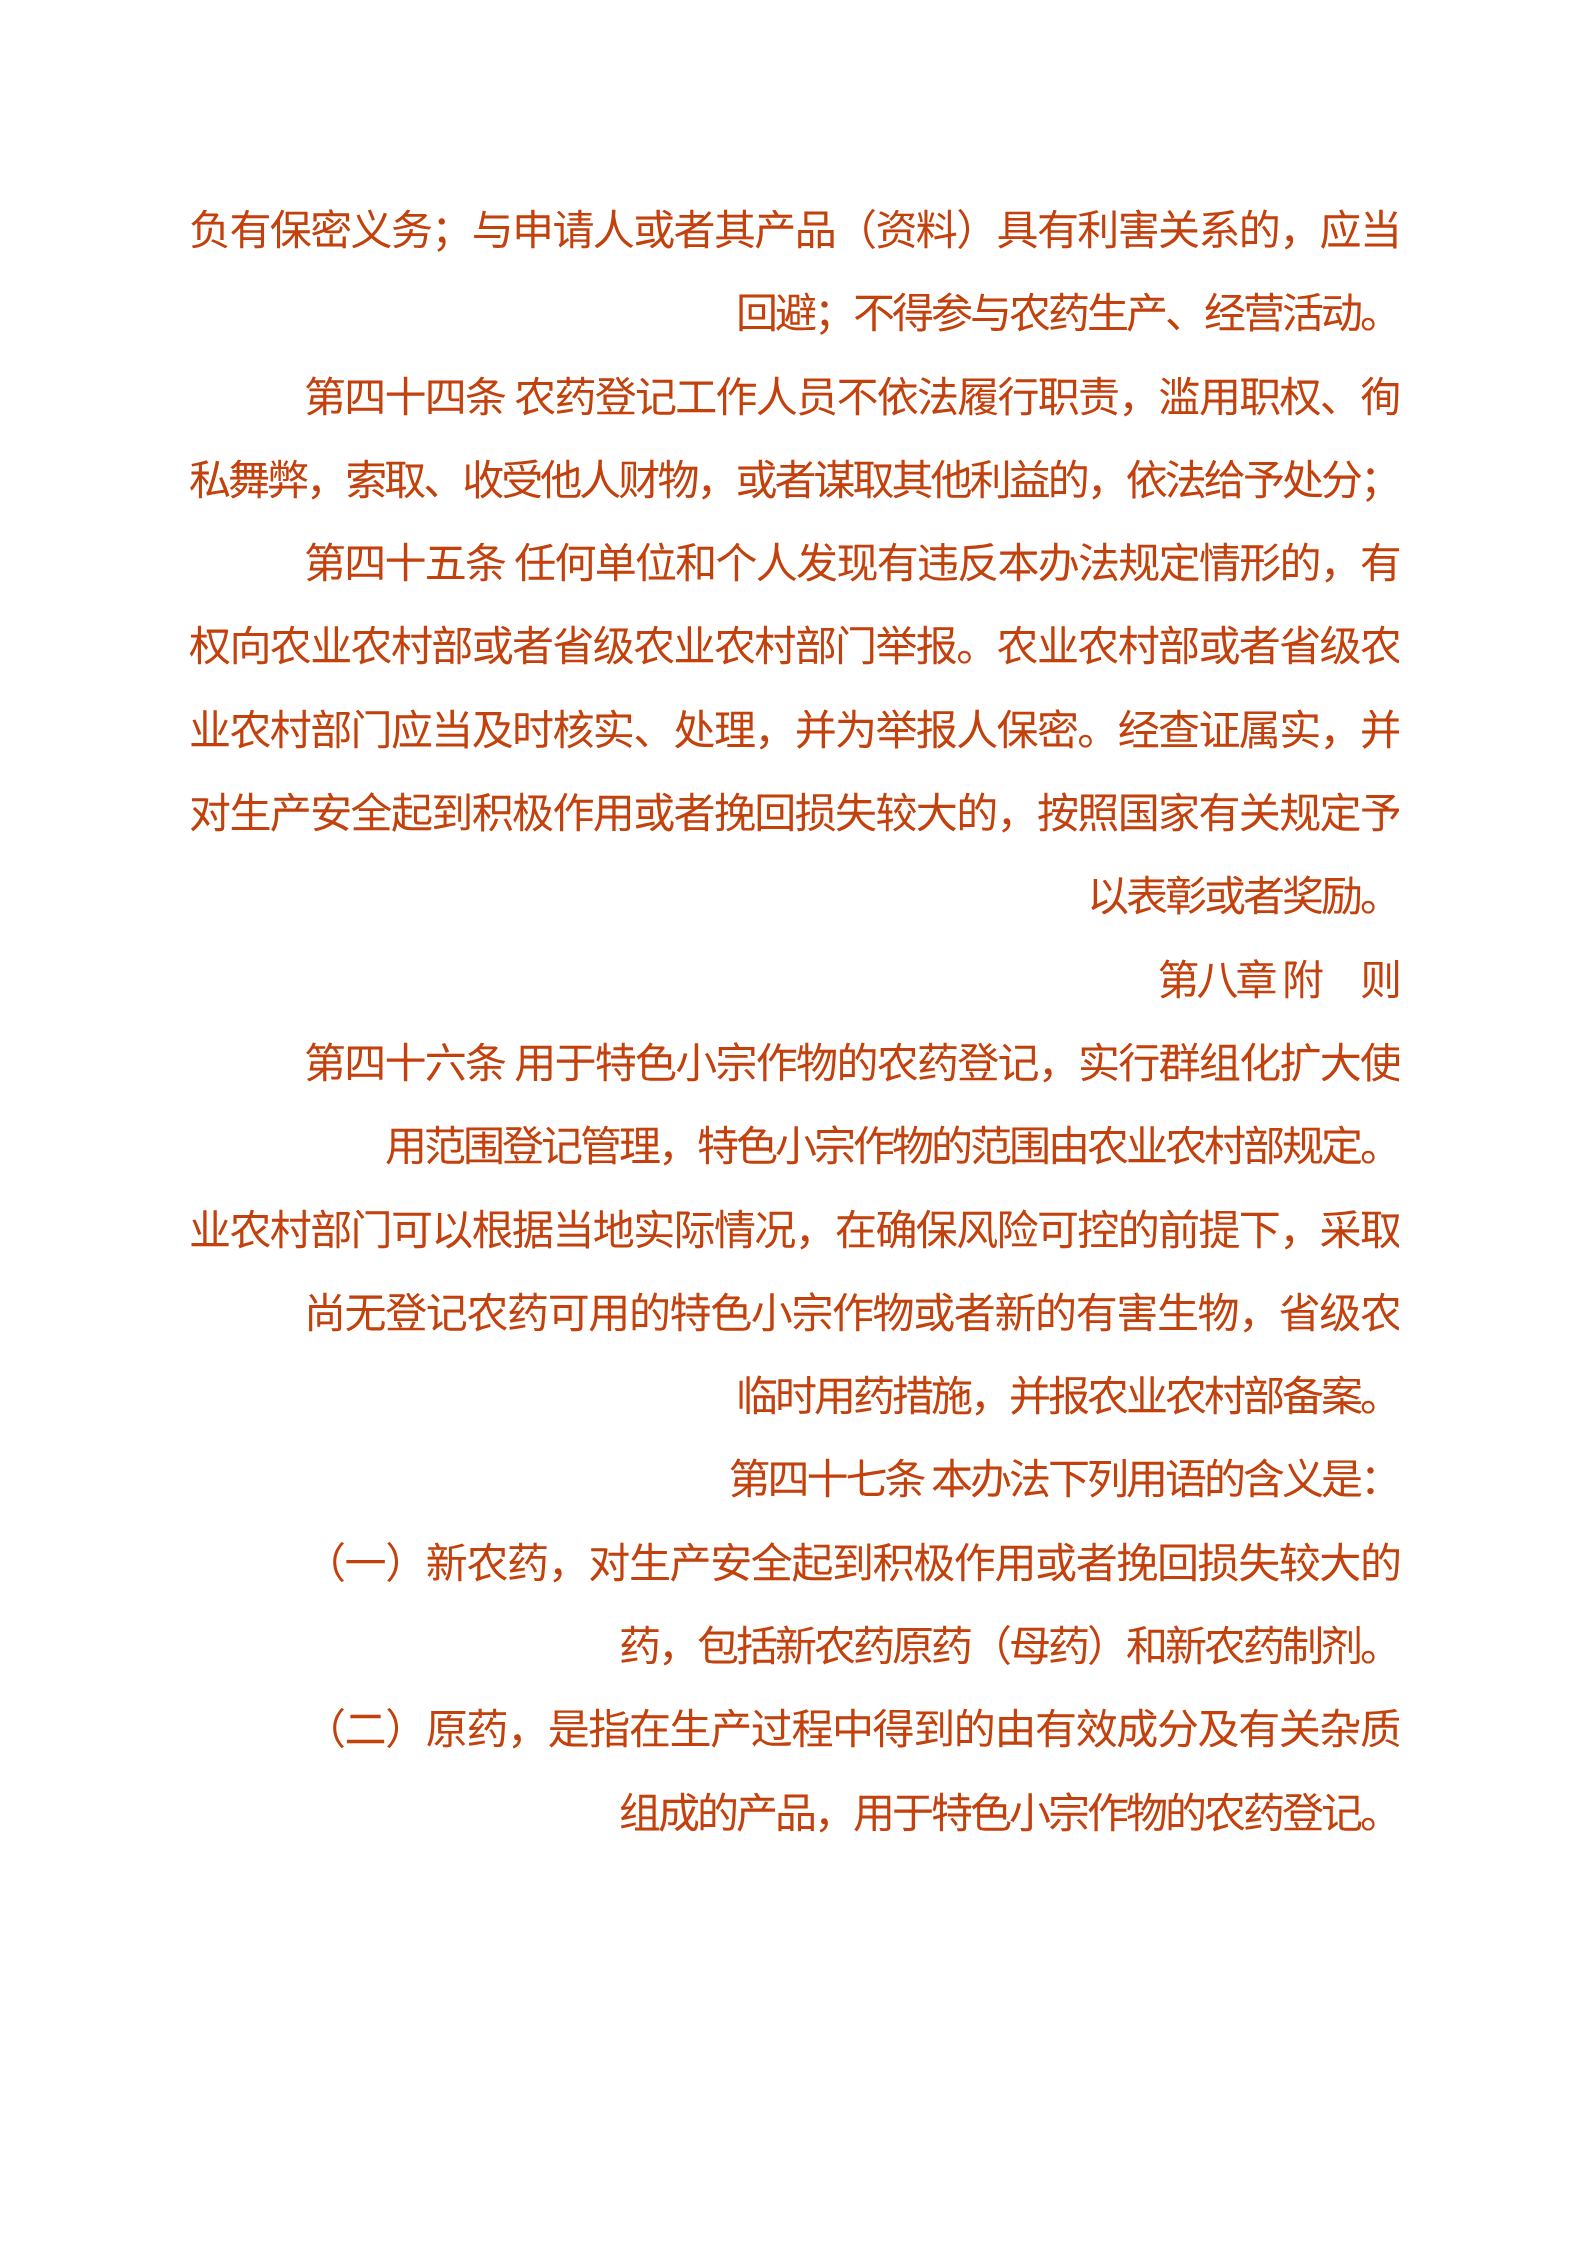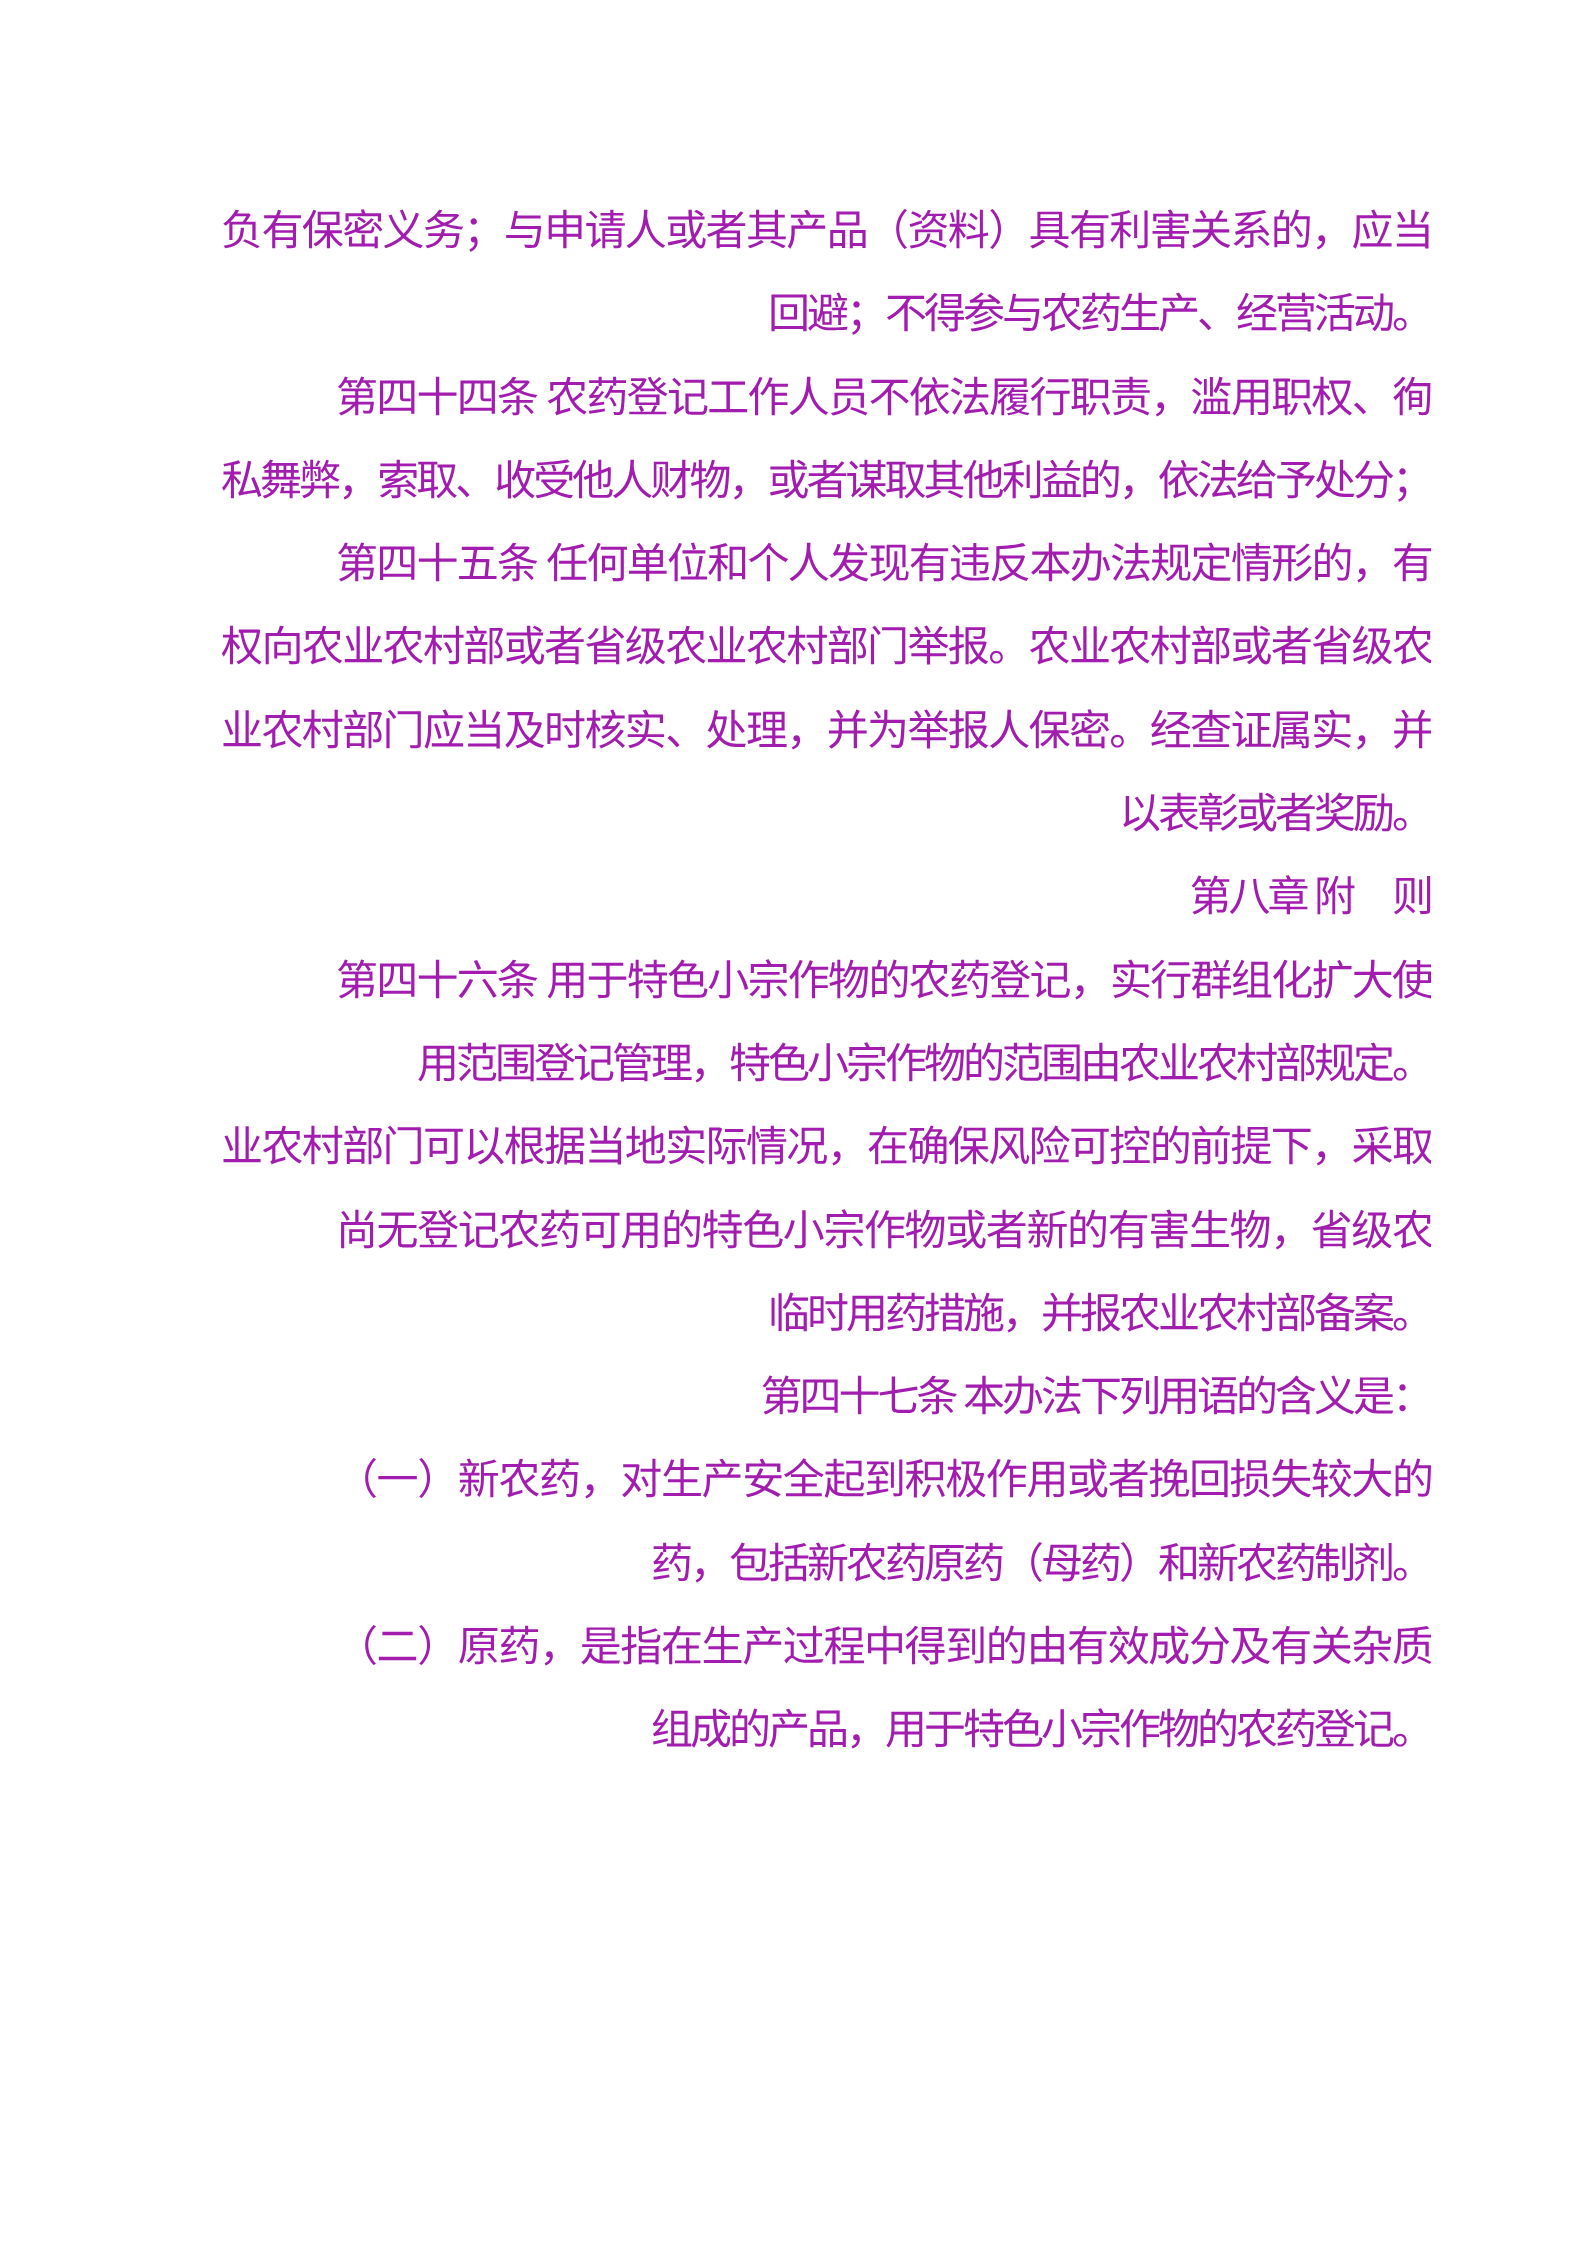--- a/index.html
+++ b/index.html
@@ -31,28 +31,29 @@
     text-align: justify;
     text-align-last: justify;
   }
   .line.indent-article { padding-left: 115px; }
   .line.indent-chapter { padding-left: 82px; }
   .line.indent-none    { padding-left: 0; }
 </style>
 </head>
 <body style="background: rgb(255, 255, 255);">
 
-<div class="text-block" id="text-block" style="color: #a21caf; margin-left: 32px;">
+<div class="text-block" id="text-block" style="color: #c2410c;">
     <div class="line indent-none justify">负有保密义务；与申请人或者其产品（资料）具有利害关系的，应当</div>
     <div class="line indent-none">回避；不得参与农药生产、经营活动。</div>
     <div class="line indent-article justify">第四十四条 农药登记工作人员不依法履行职责，滥用职权、徇</div>
     <div class="line indent-none justify">私舞弊，索取、收受他人财物，或者谋取其他利益的，依法给予处分；</div>
     <div class="line indent-article justify">第四十五条 任何单位和个人发现有违反本办法规定情形的，有</div>
     <div class="line indent-none justify">权向农业农村部或者省级农业农村部门举报。农业农村部或者省级农</div>
     <div class="line indent-none justify">业农村部门应当及时核实、处理，并为举报人保密。经查证属实，并</div>
+    <div class="line indent-none justify">对生产安全起到积极作用或者挽回损失较大的，按照国家有关规定予</div>
     <div class="line indent-none">以表彰或者奖励。</div>
     <div class="line indent-chapter">第八章 附　则</div>
     <div class="line indent-article justify">第四十六条 用于特色小宗作物的农药登记，实行群组化扩大使</div>
     <div class="line indent-none">用范围登记管理，特色小宗作物的范围由农业农村部规定。</div>
     <div class="line indent-none justify">业农村部门可以根据当地实际情况，在确保风险可控的前提下，采取</div>
     <div class="line indent-article justify">尚无登记农药可用的特色小宗作物或者新的有害生物，省级农</div>
     <div class="line indent-none">临时用药措施，并报农业农村部备案。</div>
     <div class="line indent-article">第四十七条 本办法下列用语的含义是：</div>
     <div class="line indent-article justify">（一）新农药，对生产安全起到积极作用或者挽回损失较大的</div>
     <div class="line indent-none">药，包括新农药原药（母药）和新农药制剂。</div>

